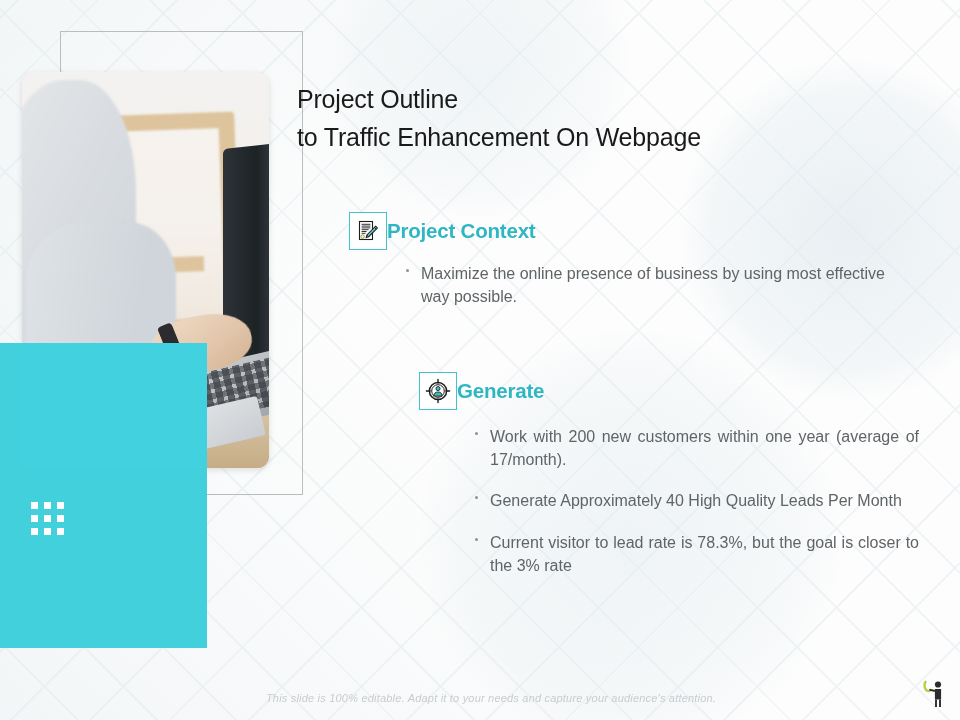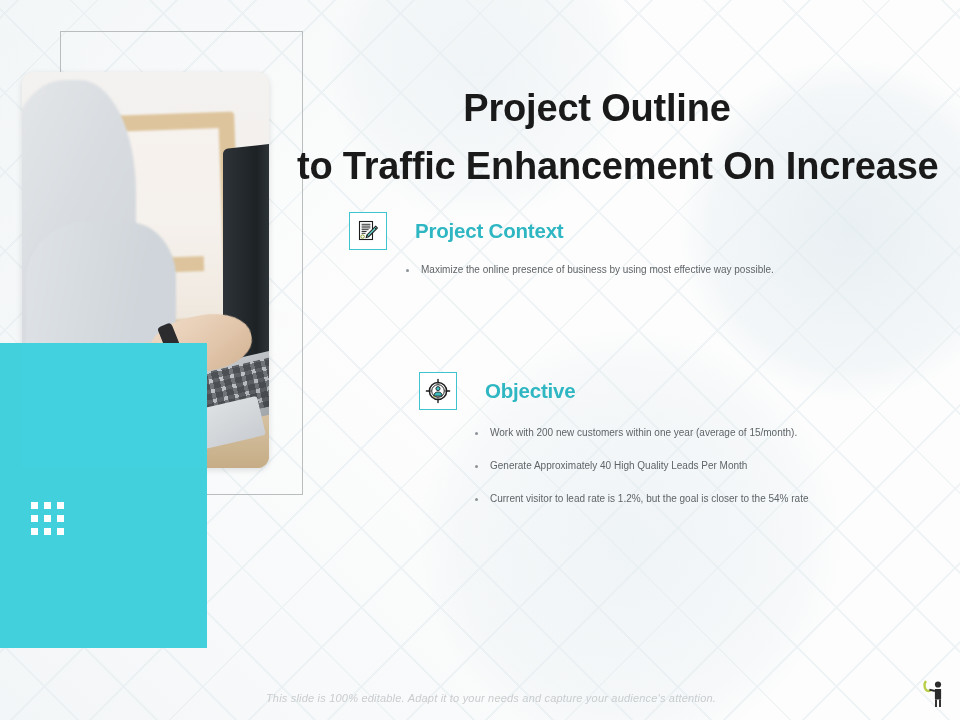--- a/index.html
+++ b/index.html
@@ -266,34 +266,33 @@
     background: #ffffff;
   }
 
   
   .title {
     position: absolute;
     left: 297px;
     top: 80px;
     width: 600px;
     color: #1a1a1a;
-    font-weight: bold;
-    font-size: 38px;
+    font-weight: normal;
+    font-size: 25px;
     line-height: 1.52;
     letter-spacing: -0.2px;
-    text-align: center;
   }
   .title .t-line { display: block; white-space: nowrap; }
 
   
   .section { position: absolute; }
   .sec-head {
     display: flex;
     align-items: center;
-    gap: 28px;
+    gap: 0;
   }
   .sec-icon-box {
     width: 38px;
     height: 38px;
     border: 1.5px solid #3fc4cf;
     background: #ffffff;
     display: flex;
     align-items: center;
     justify-content: center;
     flex: 0 0 auto;
@@ -307,21 +306,21 @@
     white-space: nowrap;
   }
   .bullets {
     margin: 0;
     padding: 0;
     list-style: none;
   }
   .bullets li {
     position: relative;
     color: #5f6467;
-    font-size: 10px;
+    font-size: 16px;
     line-height: 1.42;
     padding-left: 17px;
     margin-bottom: 15px;
   }
   .bullets li::before {
     content: "";
     position: absolute;
     left: 2px;
     top: 6px;
     width: 3px;
@@ -408,21 +407,21 @@
       <i></i>
       <i></i>
       <i></i>
       <i></i>
       <i></i>
       <i></i>
   </div>
 
   <div class="title">
     <span class="t-line">Project Outline</span>
-    <span class="t-line">to Traffic Enhancement On Increase</span>
+    <span class="t-line">to Traffic Enhancement On Webpage</span>
   </div>
 
   <div class="section" id="section-context">
     <div class="sec-head">
       <div class="sec-icon-box">
         <svg width="24" height="24" viewBox="0 0 24 24" aria-hidden="true">
           <rect x="3.5" y="2.5" width="13" height="18" fill="#ffffff" stroke="#1d1d1d" stroke-width="1.1"></rect>
           <g stroke="#1d1d1d" stroke-width="0.9">
             <line x1="5.6" y1="5.3" x2="14.4" y2="5.3"></line>
             <line x1="5.6" y1="7.1" x2="14.4" y2="7.1"></line>
@@ -454,26 +453,26 @@
             <line x1="13" y1="1.4" x2="13" y2="5.1"></line>
             <line x1="13" y1="20.9" x2="13" y2="24.6"></line>
             <line x1="1.4" y1="13" x2="5.1" y2="13"></line>
             <line x1="20.9" y1="13" x2="24.6" y2="13"></line>
           </g>
           <circle cx="13" cy="10.6" r="2.05" fill="#3dbcbe" stroke="#1d1d1d" stroke-width="0.85"></circle>
           <path d="M8.9 18.1 a4.1 4.1 0 0 1 8.2 0 Z" fill="#3dbcbe" stroke="#1d1d1d" stroke-width="0.85"></path>
           <circle cx="9.1" cy="18.8" r="0.9" fill="#8a9b2e"></circle>
         </svg>
       </div>
-      <div class="sec-title">Objective</div>
+      <div class="sec-title">Generate</div>
     </div>
     <ul class="bullets">
-      <li>Work with 200 new customers within one year (average of 15/month).</li>
+      <li>Work with 200 new customers within one year (average of 17/month).</li>
       <li>Generate Approximately 40 High Quality Leads Per Month</li>
-      <li>Current visitor to lead rate is 1.2%, but the goal is closer to the 54% rate</li>
+      <li>Current visitor to lead rate is 78.3%, but the goal is closer to the 3% rate</li>
     </ul>
   </div>
 
   <div class="footer">This slide is 100% editable. Adapt it to your needs and capture your audience's attention.</div>
 
   <div class="corner-figure">
     <svg width="34" height="40" viewBox="0 0 34 40" aria-hidden="true">
       <path d="M10 9 q-3 4 0 9 q3 2 5 0" fill="none" stroke="#b9cf4a" stroke-width="2.4"></path>
       <circle cx="22" cy="12.5" r="3.1" fill="#2b2b2b"></circle>
       <path d="M18.9 17 h6.2 v10.5 h-6.2 z" fill="#2b2b2b"></path>

